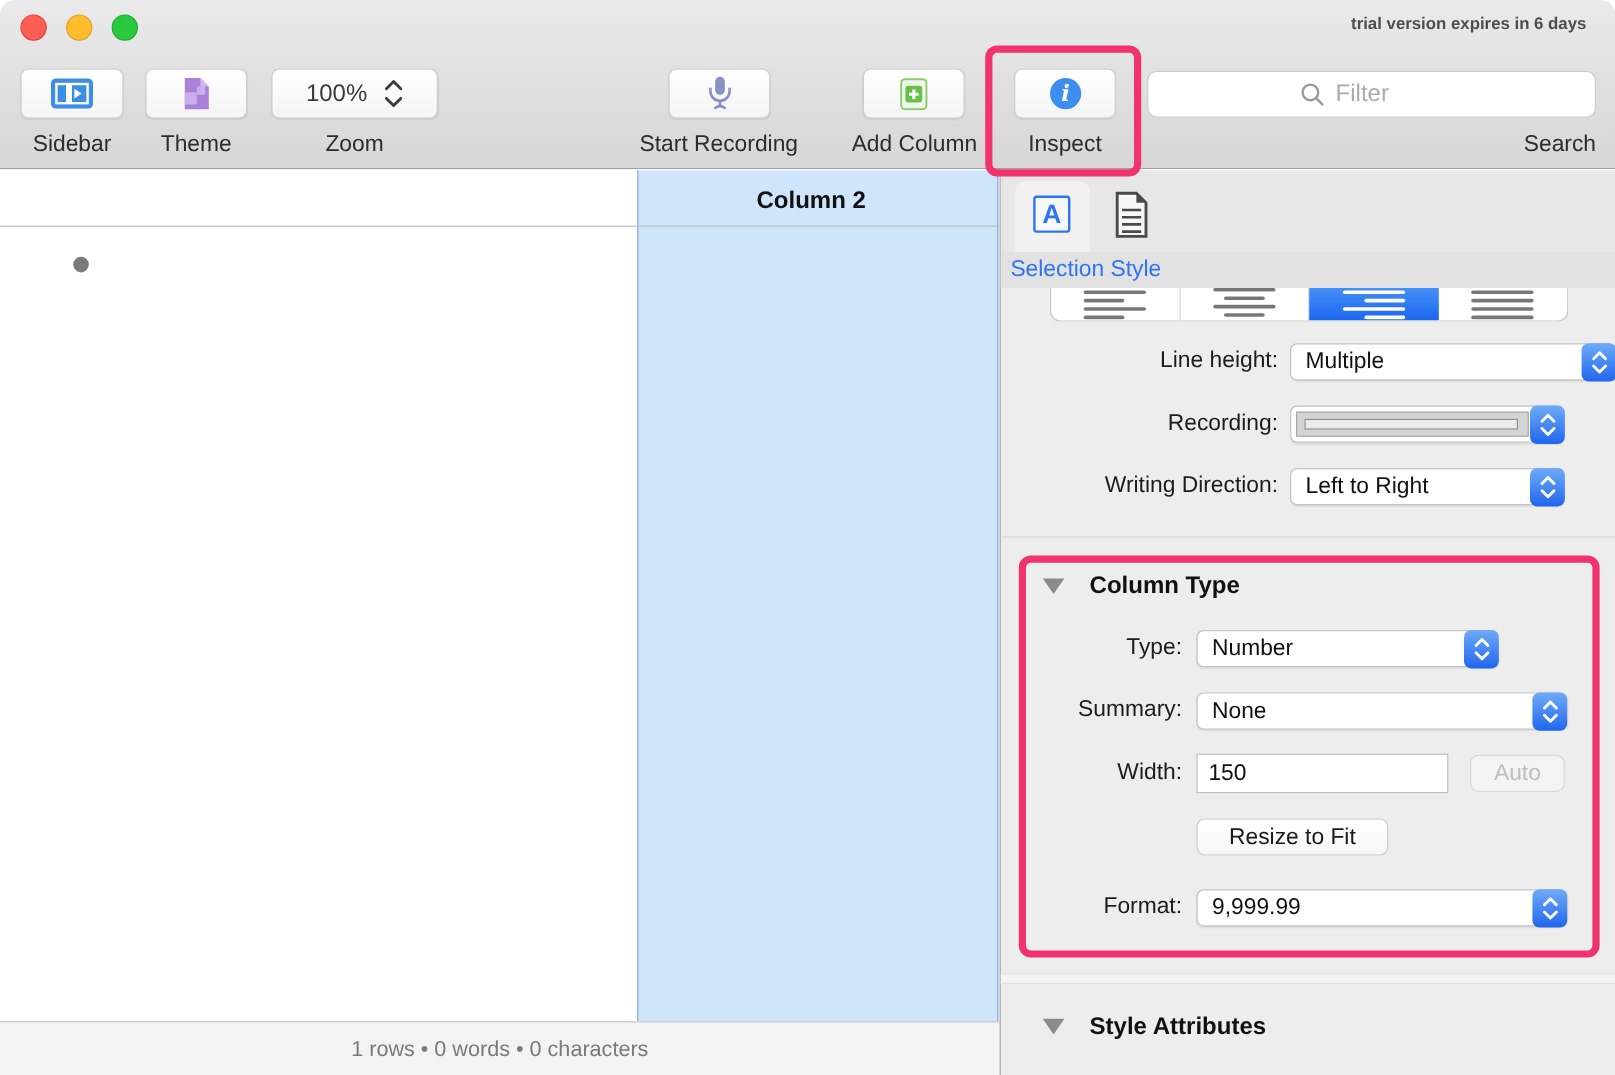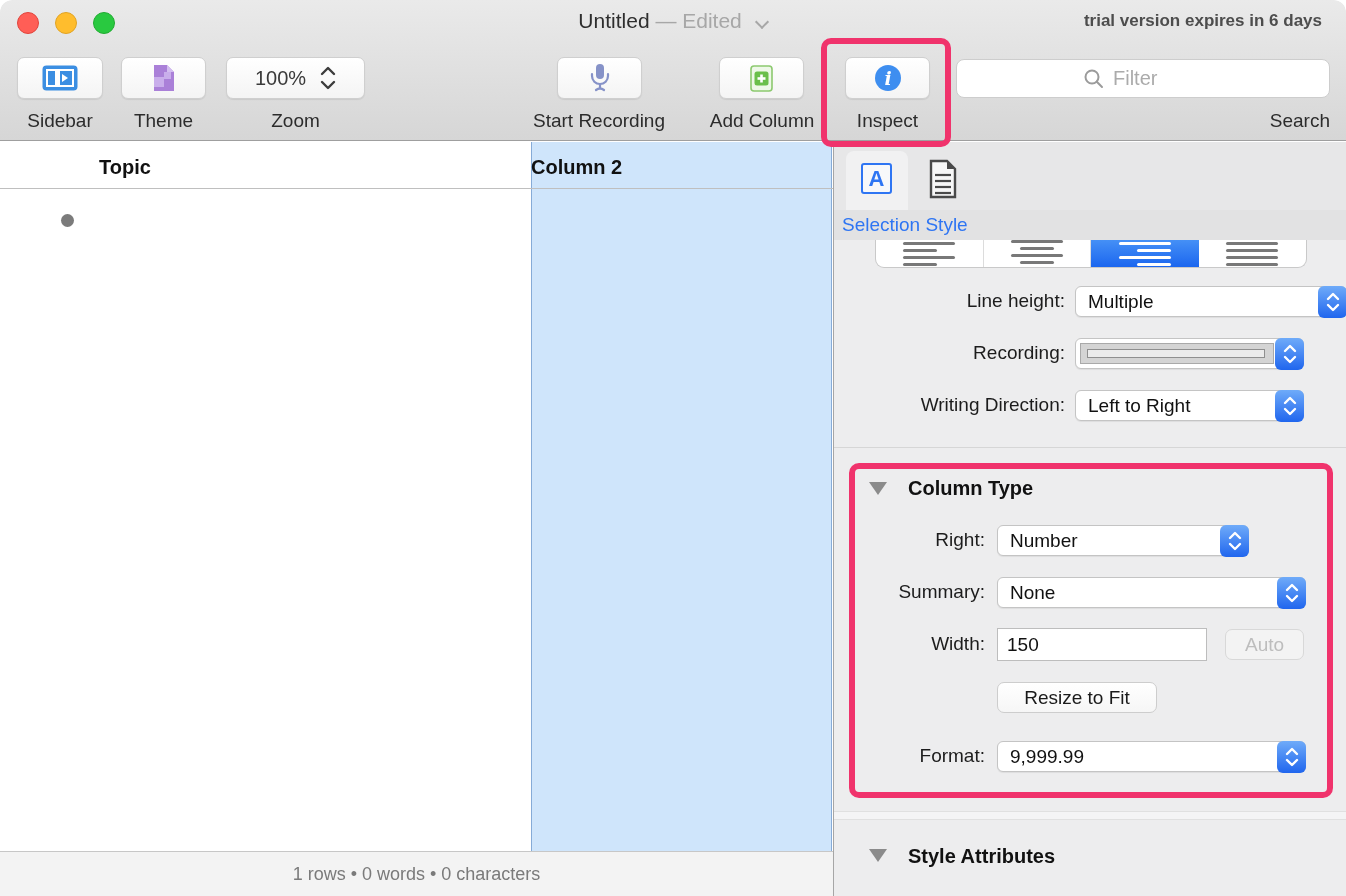--- a/index.html
+++ b/index.html
@@ -18,21 +18,21 @@
   .tl { position:absolute; top:12px; width:22px; height:22px; border-radius:50%; }
   .tl.close { left:17px;  background:#ff5e56; border:1px solid #e0443c; }
   .tl.min   { left:55px;  background:#ffbd2d; border:1px solid #e0a324; }
   .tl.max   { left:93px;  background:#29c940; border:1px solid #22ab32; }
   .titlewrap { position:absolute; left:0; right:0; top:9px; text-align:center; font-size:21px; }
   .title-main { color:#2e2e2e; }
   .title-edited { color:#a7a7a7; }
   .title-chev { display:inline-block; width:12px; height:12px; margin-left:8px; position:relative; top:-1px;}
   .title-chev:before { content:""; position:absolute; left:1px; top:2px; width:8px; height:8px;
     border-right:2px solid #a7a7a7; border-bottom:2px solid #a7a7a7; transform:rotate(45deg); }
-  .trial { position:absolute; right:24px; top:11px; font-size:17px; font-weight:bold; color:#4d4d4d; }
+  .trial { position:absolute; right:24px; top:11px; font-size:14px; font-weight:bold; color:#4d4d4d; }
   .tbtn {
     position:absolute; top:57px; height:42px; border-radius:7px;
     background:linear-gradient(#ffffff,#f4f4f4); border:1px solid #cfcfcf;
     box-shadow:0 1px 1px rgba(0,0,0,.08);
     display:flex; align-items:center; justify-content:center;
   }
   .tlab { position:absolute; top:110px; font-size:19px; color:#2c2c2c; text-align:center; white-space:nowrap; }
   .zoomval { font-size:20px; color:#3a3a3a; margin-right:14px; }
   .searchfield {
     position:absolute; left:956px; top:59px; width:374px; height:39px;
@@ -113,25 +113,20 @@
 </head>
 <body>
 
 <div id="app">
 
   <div class="chrome">
     <div class="tl close"></div>
     <div class="tl min"></div>
     <div class="tl max"></div>
 
-    <div class="titlewrap">
-      <span class="title-main">Untitled</span>
-      <span class="title-edited">— Edited</span>
-      <span class="title-chev"></span>
-    </div>
     <div class="trial">trial version expires in 6 days</div>
 
     <div class="tbtn" style="left:17px;width:86px;">
       <svg width="36" height="26" viewBox="0 0 36 26">
         <rect x="0.5" y="0.5" width="35" height="25" rx="4" fill="#3b8ee2"></rect>
         <rect x="5" y="5" width="26" height="16" fill="none" stroke="#ffffff" stroke-width="2"></rect>
         <rect x="13" y="5" width="5" height="16" fill="#ffffff"></rect>
         <polygon points="20,9 26,13 20,17" fill="#ffffff"></polygon>
       </svg>
     </div>
@@ -189,22 +184,21 @@
         <circle cx="9" cy="9" r="6.5" fill="none" stroke="#9b9b9b" stroke-width="2"></circle>
         <line x1="13.8" y1="13.8" x2="19" y2="19" stroke="#9b9b9b" stroke-width="2" stroke-linecap="round"></line>
       </svg>
       <input type="text" placeholder="Filter" style="">
     </div>
     <div class="tlab" style="left:956px;width:374px;text-align:right;">Search</div>
   </div>
 
   <div class="outline">
     <div class="selcol"></div>
-    <div class="colheader" style="left:0;width:250px;text-align:center;">Topic</div>
-    <div class="colheader" style="left:531px;width:290px;text-align:left;">Column 2</div>
+    <div class="colheader" style="left:531px;width:290px;text-align:center;">Column 2</div>
     <div class="headline"></div>
     <div class="bullet"></div>
   </div>
 
   <div class="statusbar">
     <span>1 rows • 0 words • 0 characters</span>
   </div>
 
   <div class="inspector"></div>
 
@@ -294,21 +288,21 @@
           <path d="M2,14 L7,19 L12,14" fill="none" stroke="#fff" stroke-width="2.4" stroke-linecap="round" stroke-linejoin="round"></path>
         </svg>
     </span>
   </div>
 
   <div class="divline" style="top:447px;"></div>
 
   <div class="tri" style="left:869px;top:482px;"></div>
   <div class="secttitle" style="left:908px;top:477px;">Column Type</div>
 
-  <div class="lbl" style="left:850px;top:529px;width:135px;">Right:</div>
+  <div class="lbl" style="left:850px;top:529px;width:135px;">Type:</div>
   <div class="popup" style="left:997px;top:525px;width:252px;">
     <span class="val">Number</span>
     <span class="cap">
       <svg width="14" height="22" viewBox="0 0 14 22">
           <path d="M2,8 L7,3 L12,8" fill="none" stroke="#fff" stroke-width="2.4" stroke-linecap="round" stroke-linejoin="round"></path>
           <path d="M2,14 L7,19 L12,14" fill="none" stroke="#fff" stroke-width="2.4" stroke-linecap="round" stroke-linejoin="round"></path>
         </svg>
     </span>
   </div>
 

